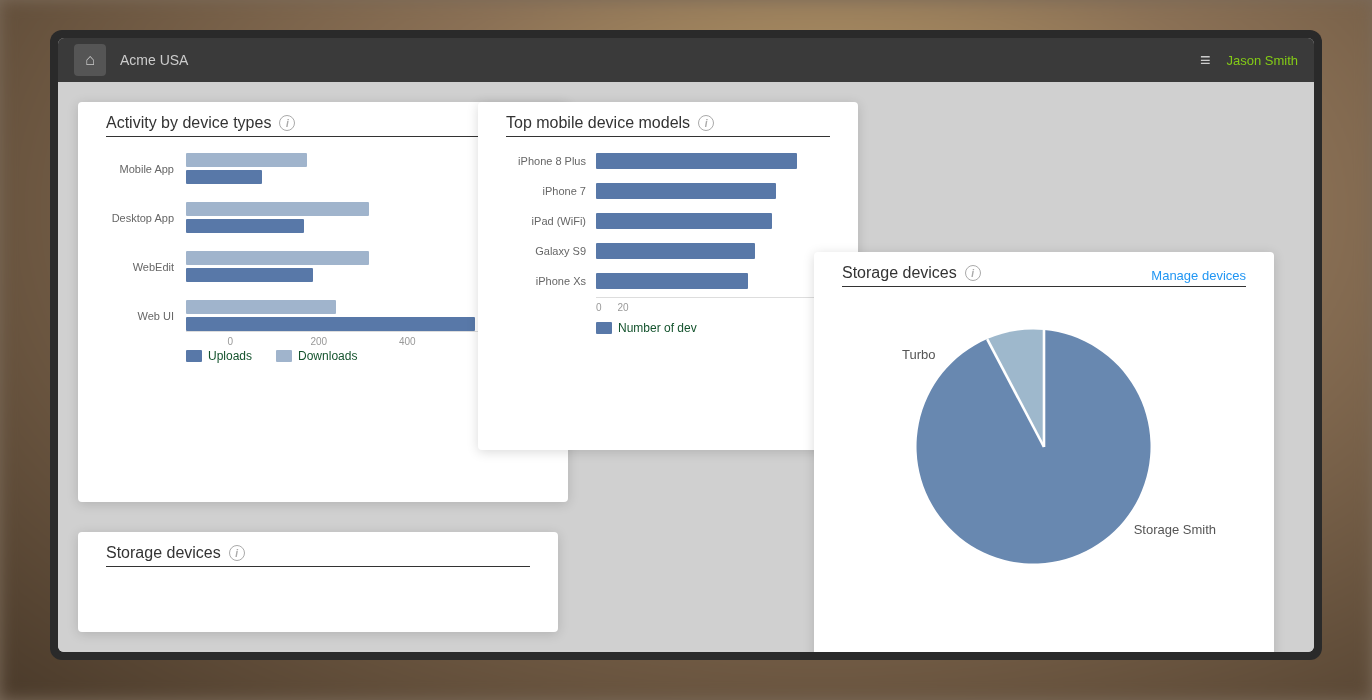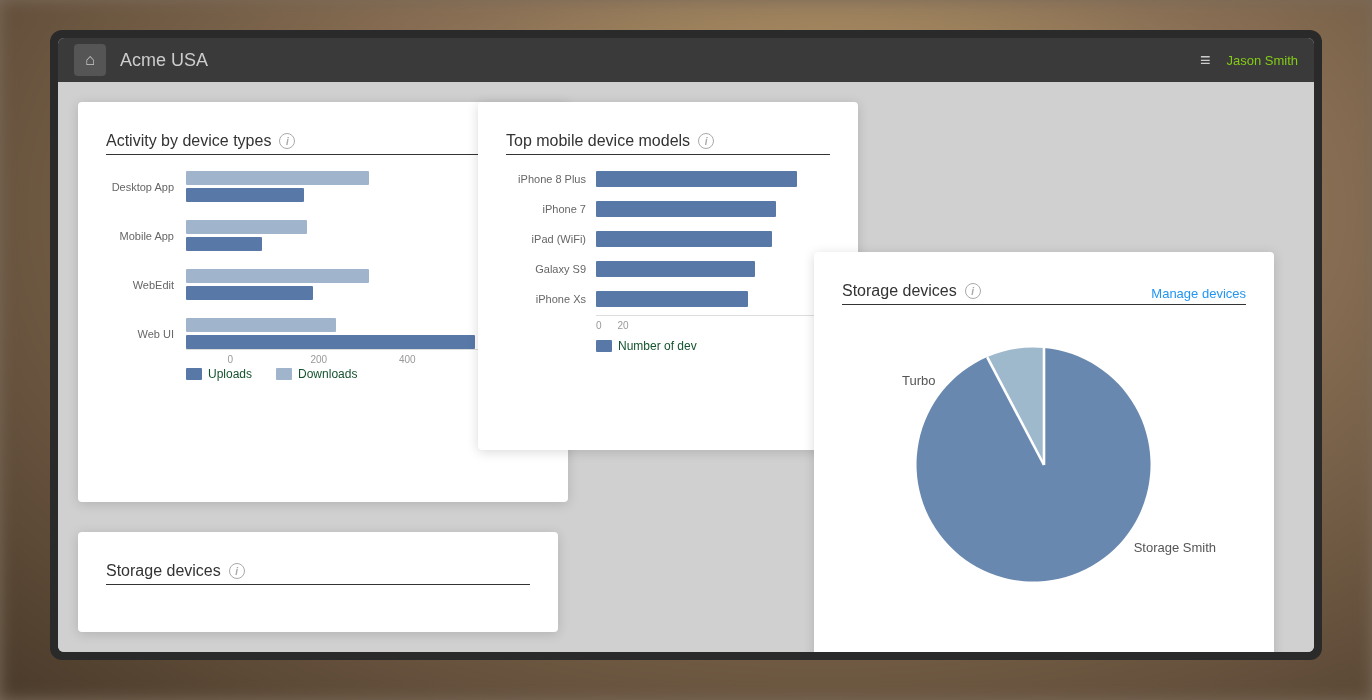--- a/index.html
+++ b/index.html
@@ -67,21 +67,21 @@
       background: #555;
       border-radius: 4px;
       display: flex; align-items: center; justify-content: center;
       color: #ccc;
       font-size: 16px;
       cursor: pointer;
     }
 
     .topnav-title {
       color: #ccc;
-      font-size: 18px;
+      font-size: 14px;
       margin-left: 14px;
       flex: 1;
     }
 
     .topnav-menu {
       color: #ccc;
       font-size: 18px;
       margin-right: 16px;
       cursor: pointer;
     }
@@ -98,21 +98,21 @@
       background: #d0d0d0;
       overflow: hidden;
     }
 
     
     .card {
       position: absolute;
       background: #fff;
       border-radius: 4px;
       box-shadow: 0 2px 12px rgba(0,0,0,0.15);
-      padding: 30px 28px;
+      padding: 12px 28px;
     }
 
     .card-title {
       font-size: 16px;
       font-weight: 500;
       color: #333;
       display: flex;
       align-items: center;
       gap: 8px;
       margin-bottom: 4px;
@@ -328,32 +328,32 @@
         <div class="card activity-card">
           <div class="card-title">
             <span>Activity by device types</span>
             <span class="info-icon">i</span>
           </div>
           <hr class="card-divider">
 
           <div class="bar-chart">
 
             <div class="bar-row">
+              <div class="bar-label">Mobile App</div>
+              <div class="bars-container">
+                <div class="bar bar-downloads" style="width: 34.1%;"></div>
+                <div class="bar bar-uploads" style="width: 21.6%;"></div>
+              </div>
+            </div>
+
+            <div class="bar-row">
               <div class="bar-label">Desktop App</div>
               <div class="bars-container">
                 <div class="bar bar-downloads" style="width: 51.6%;"></div>
                 <div class="bar bar-uploads" style="width: 33.3%;"></div>
-              </div>
-            </div>
-
-            <div class="bar-row">
-              <div class="bar-label">Mobile App</div>
-              <div class="bars-container">
-                <div class="bar bar-downloads" style="width: 34.1%;"></div>
-                <div class="bar bar-uploads" style="width: 21.6%;"></div>
               </div>
             </div>
 
             <div class="bar-row">
               <div class="bar-label">WebEdit</div>
               <div class="bars-container">
                 <div class="bar bar-downloads" style="width: 51.6%;"></div>
                 <div class="bar bar-uploads" style="width: 35.8%;"></div>
               </div>
             </div>
@@ -463,21 +463,21 @@
               <path d="M 100 100 L 100 10
                 A 90 90 0 1 1 56.3 17.0 Z" fill="#6888b0"></path>
 
               <path d="M 100 100 L 56.3 17.0
                 A 90 90 0 0 1 100 10 Z" fill="#9eb8cc"></path>
 
               <line x1="100" y1="100" x2="100" y2="10" stroke="white" stroke-width="2"></line>
               <line x1="100" y1="100" x2="56.3" y2="17.0" stroke="white" stroke-width="2"></line>
             </svg>
 
-            <div class="pie-label" style="top: 38px; left: 60px;">Turbo</div>
+            <div class="pie-label" style="top: 30px; left: 60px;">Turbo</div>
             <div class="pie-label" style="bottom: 40px; right: 30px;">Storage Smith</div>
           </div>
         </div>
 
       </div>
 
     </div>
   </div>
 </div>
 

